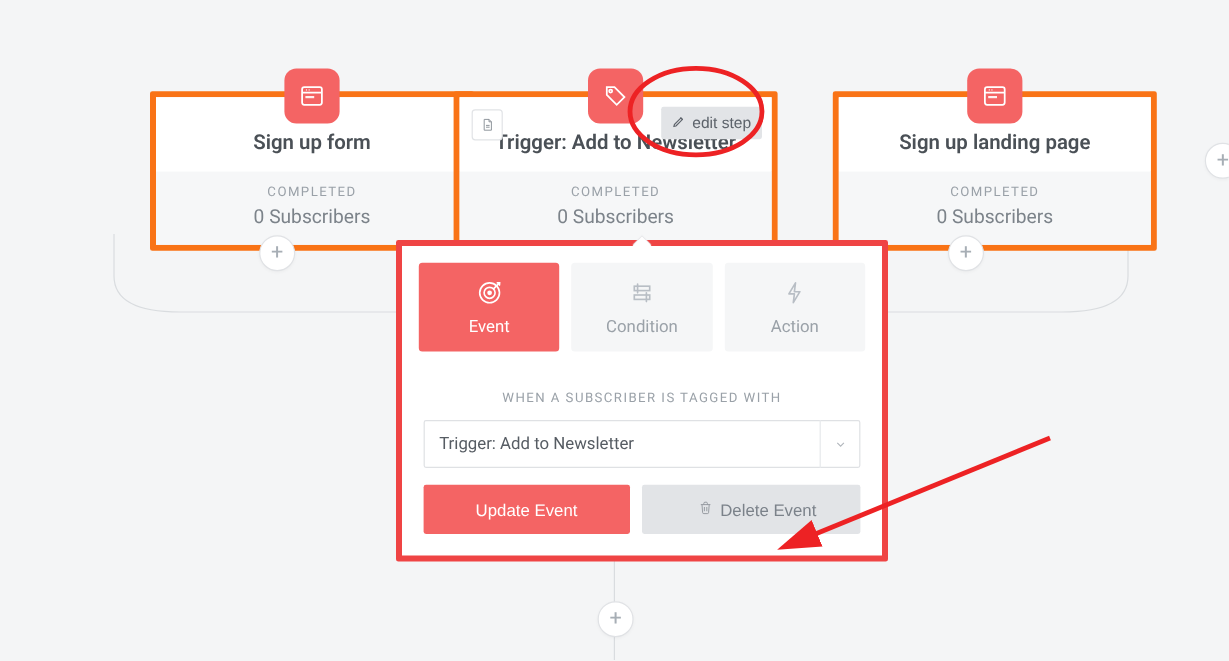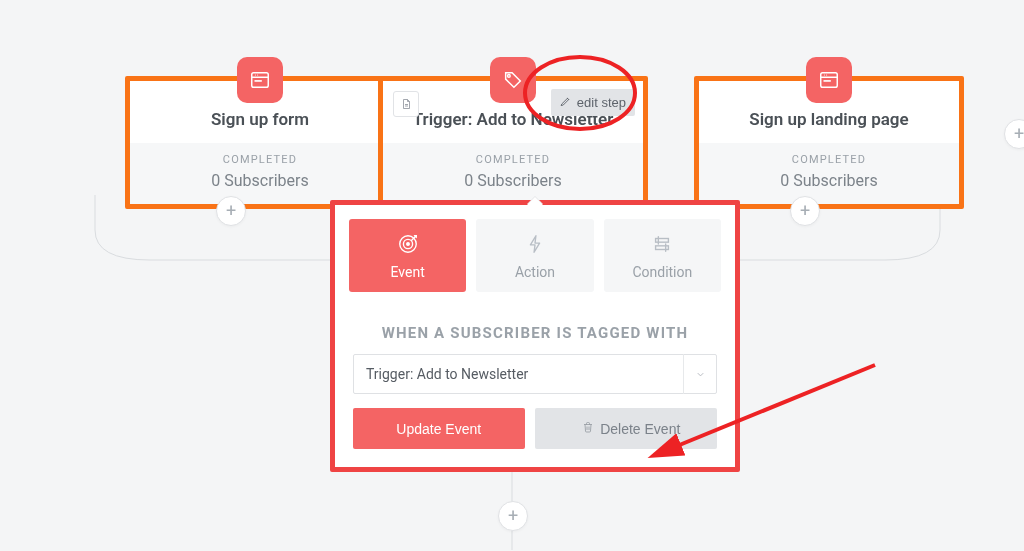--- a/index.html
+++ b/index.html
@@ -131,24 +131,24 @@
     color: #fff;
   }
   .tab .tab-icon { display:block; margin:0 auto 6px auto; }
   .tab .tab-icon svg { width: 22px; height: 22px; }
 
   .tab-label { font-size: 14px; }
 
   .panel .body { padding: 8px 18px 18px 18px; }
   .sect-label {
     text-align: center;
-    font-size: 15px;
+    font-size: 11px;
     letter-spacing: 1.2px;
     color: #9aa1a8;
-    font-weight: 700;
+    font-weight: 400;
     margin: 14px 0 12px 0;
   }
 
   .select-wrap { position: relative; }
   .select-field {
     width: 100%;
     border: 1px solid #dfe1e4;
     border-radius: 2px;
     padding: 11px 40px 11px 12px;
     font-size: 14px;
@@ -290,36 +290,36 @@
               <circle cx="12" cy="12" r="5"></circle>
               <circle cx="12" cy="12" r="1.4" fill="#fff"></circle>
             <path d="M16 8 L21 3" stroke-linecap="round"></path>
               <path d="M19 3 L21 3 L21 5" stroke-linecap="round"></path>
           </svg>
         </span>
         <span class="tab-label">Event</span>
       </div>
       <div class="tab">
         <span class="tab-icon">
-          <svg viewBox="0 0 24 24" fill="none" stroke="#b8bec5" stroke-width="1.5" stroke-linejoin="round">
-            <path d="M13 3 L7 13 L12 13 L11 21 L17 11 L12 11 Z"></path>
-          </svg>
-        </span>
-        <span class="tab-label">Action</span>
-      </div>
-      <div class="tab">
-        <span class="tab-icon">
           <svg viewBox="0 0 24 24" fill="none" stroke="#b8bec5" stroke-width="1.5" stroke-linecap="round">
             <rect x="5" y="6" width="14" height="4"></rect>
             <rect x="5" y="14" width="14" height="4"></rect>
             <line x1="8" y1="4" x2="8" y2="12"></line>
             <line x1="16" y1="12" x2="16" y2="20"></line>
           </svg>
         </span>
         <span class="tab-label">Condition</span>
+      </div>
+      <div class="tab">
+        <span class="tab-icon">
+          <svg viewBox="0 0 24 24" fill="none" stroke="#b8bec5" stroke-width="1.5" stroke-linejoin="round">
+            <path d="M13 3 L7 13 L12 13 L11 21 L17 11 L12 11 Z"></path>
+          </svg>
+        </span>
+        <span class="tab-label">Action</span>
       </div>
     </div>
 
     <div class="body">
       <div class="sect-label">WHEN A SUBSCRIBER IS TAGGED WITH</div>
 
       <div class="select-wrap">
         <div class="select-field">Trigger: Add to Newsletter</div>
         <div class="select-caret">
           <svg viewBox="0 0 24 24" fill="none" stroke="#b1b6bc" stroke-width="2">

